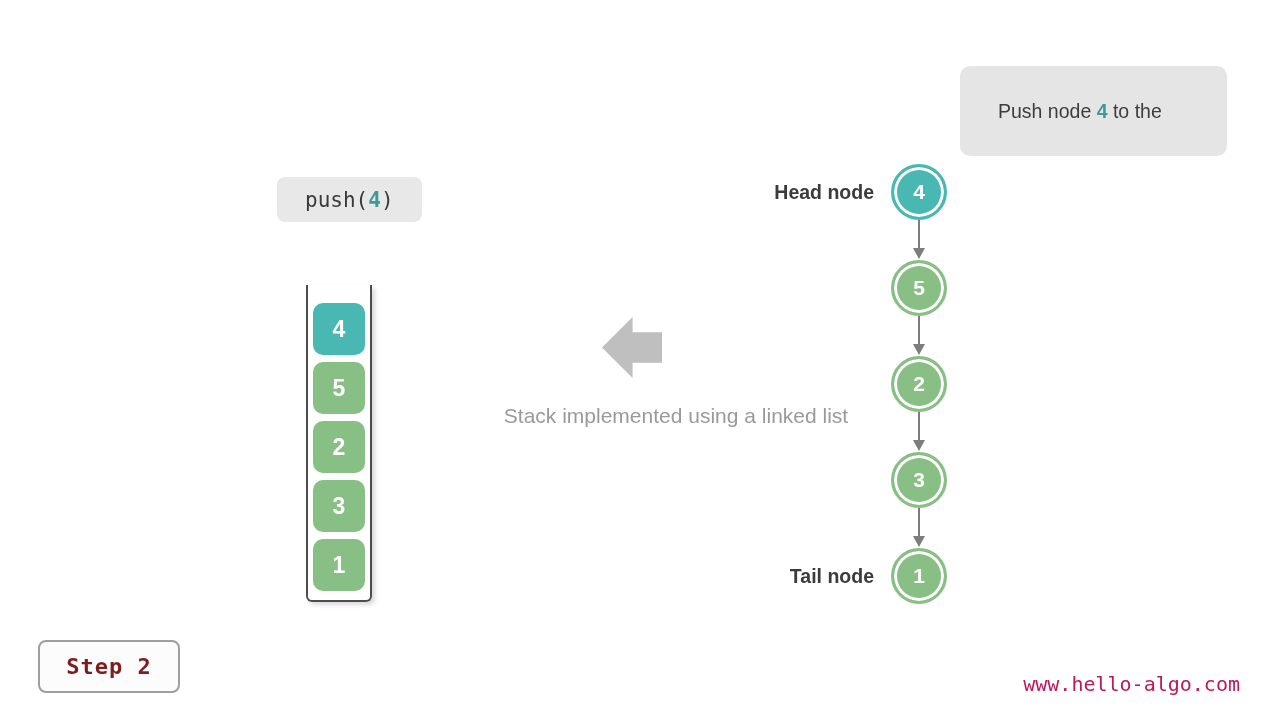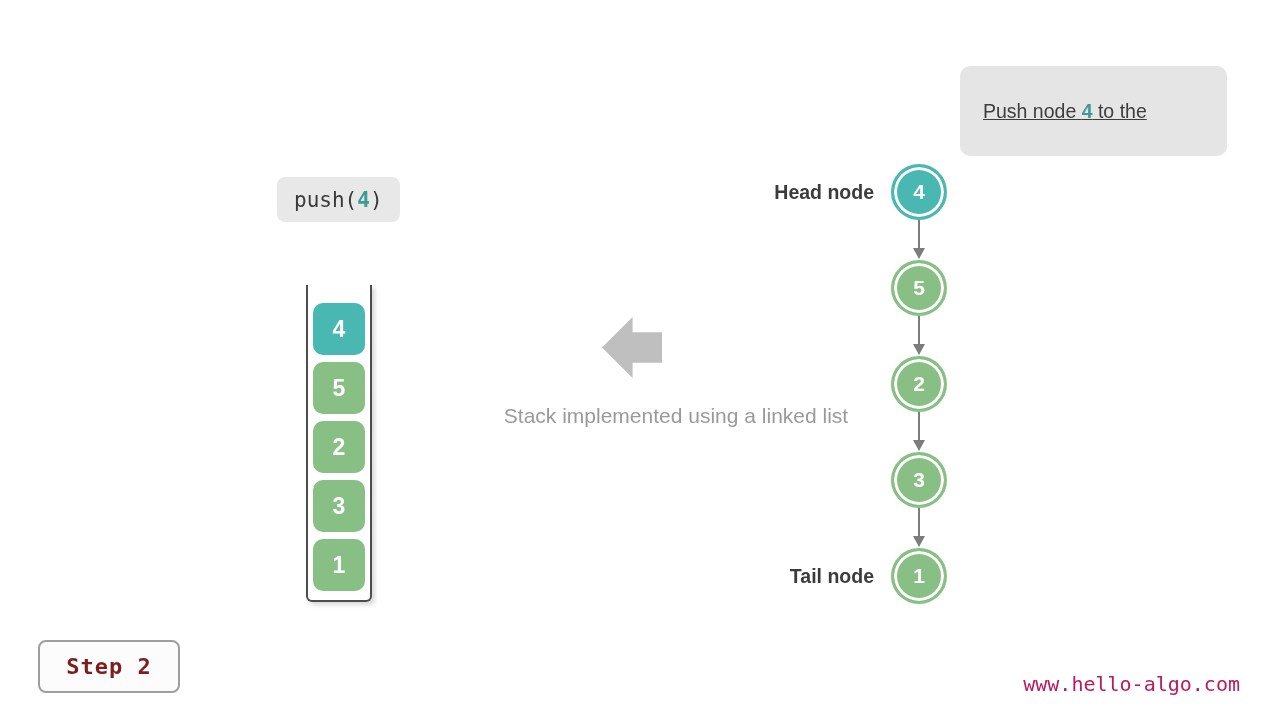--- a/index.html
+++ b/index.html
@@ -4,29 +4,29 @@
 <style>
   html,body{margin:0;padding:0;}
   body{
     width:1280px;height:720px;position:relative;overflow:hidden;
     background:#ffffff;font-family:"Liberation Sans",sans-serif;
   }
   
   .tooltip{
     position:absolute;left:960px;top:66px;width:267px;height:90px;
     background:#e5e5e5;border-radius:10px;box-sizing:border-box;
-    display:flex;align-items:center;padding-left:23px;
-    color:#3d3d3d;font-size:19.5px;line-height:29px;text-decoration:underline;
+    display:flex;align-items:center;padding-left:38px;
+    color:#3d3d3d;font-size:19.5px;line-height:29px;
   }
   .tooltip .hl{color:#3e9a94;font-weight:bold;}
   
   .code-box{
     position:absolute;left:277px;top:177px;height:45px;
     background:#e8e8e8;border-radius:8px;
-    display:flex;align-items:center;padding:0 17px;
+    display:flex;align-items:center;padding:0 28px;
     font-family:"DejaVu Sans Mono",monospace;font-size:21px;color:#3a3a3a;
   }
   .code-box .hl{color:#3e9a94;font-weight:bold;}
   
   .stack-container{
     position:absolute;left:306px;top:285px;width:66px;height:317px;
     box-sizing:border-box;background:#ffffff;
     border-left:2px solid #4d4d4d;border-right:2px solid #4d4d4d;
     border-bottom:2px solid #4d4d4d;border-radius:0 0 6px 6px;
     box-shadow:3px 3px 4px rgba(0,0,0,0.15);

